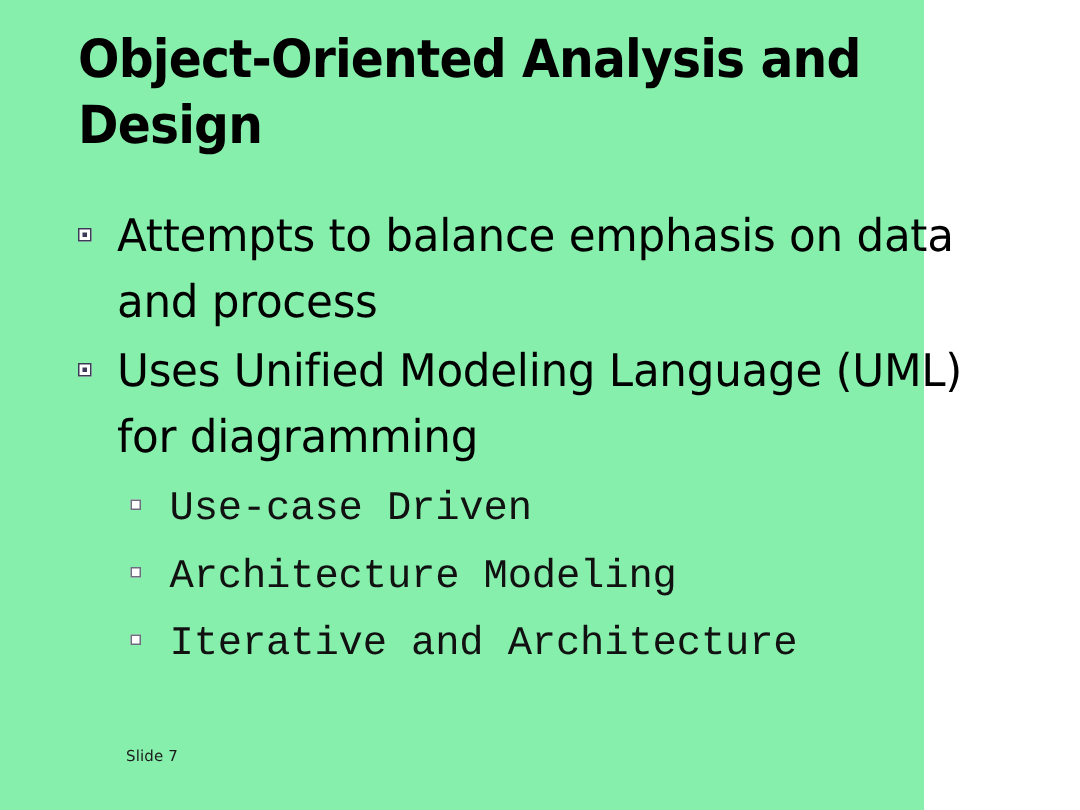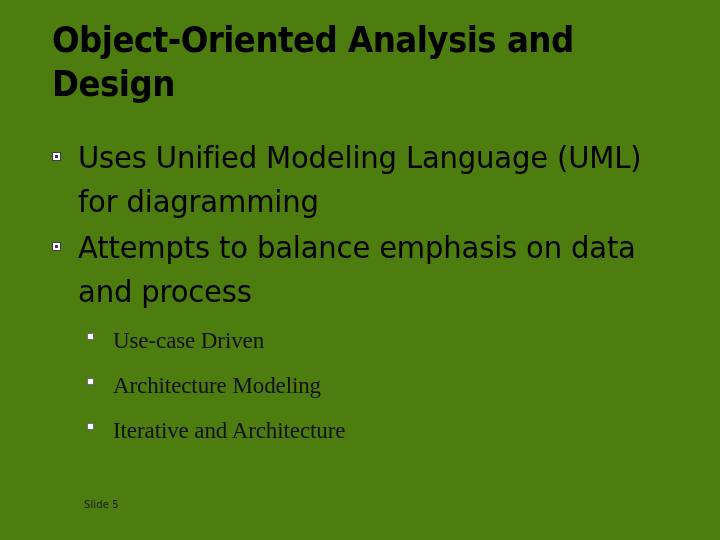--- a/index.html
+++ b/index.html
@@ -8,23 +8,23 @@
   }
   body {
     width: 720px;
     height: 540px;
     background: #ffffff;
     font-family: "DejaVu Sans", sans-serif;
     overflow: hidden;
   }
   .slide {
     position: relative;
-    width: 720px;
+    width: 616px;
     height: 540px;
-    background: #4d7c0f;
+    background: #86efac;
     box-sizing: border-box;
   }
 
   
   .slide-title {
     position: absolute;
     left: 52px;
     top: 18px;
     width: 600px;
     font-family: "DejaVu Sans", sans-serif;
@@ -100,22 +100,22 @@
     width: 61px;
     flex: 0 0 61px;
     display: flex;
     justify-content: flex-end;
     align-items: flex-start;
     padding-top: 15px;
     padding-right: 19px;
     box-sizing: border-box;
   }
   .level-2 .bullet-text {
-    font-family: Liberation Serif, serif;
-    font-size: 23px;
+    font-family: Liberation Mono, monospace;
+    font-size: 27px;
     line-height: 45px;
     color: #111111;
     letter-spacing: -0.1px;
   }
   .marker-hollow {
     width: 7px;
     height: 7px;
     box-sizing: border-box;
     border: 1.5px solid #6d6d80;
     background: #ffffff;
@@ -139,28 +139,28 @@
 <div class="slide">
 
   <div class="slide-title">Object-Oriented Analysis and Design</div>
 
   <div class="body-list">
 
     <div class="bullet-row level-1">
       <span class="marker-cell">
         <span class="marker-box"></span>
       </span>
-      <span class="bullet-text">Uses Unified Modeling Language (UML) for diagramming</span>
+      <span class="bullet-text">Attempts to balance emphasis on data and process</span>
     </div>
 
     <div class="bullet-row level-1">
       <span class="marker-cell">
         <span class="marker-box"></span>
       </span>
-      <span class="bullet-text">Attempts to balance emphasis on data and process</span>
+      <span class="bullet-text">Uses Unified Modeling Language (UML) for diagramming</span>
     </div>
 
     <div class="level-2-group">
 
       <div class="bullet-row level-2">
         <span class="marker-cell">
           <span class="marker-hollow"></span>
         </span>
         <span class="bullet-text">Use-case Driven</span>
       </div>
@@ -175,15 +175,15 @@
       <div class="bullet-row level-2">
         <span class="marker-cell">
           <span class="marker-hollow"></span>
         </span>
         <span class="bullet-text">Iterative and Architecture</span>
       </div>
 
     </div>
   </div>
 
-  <div class="slide-footer">Slide 5</div>
+  <div class="slide-footer">Slide 7</div>
 
 </div>
 
 </body></html>

